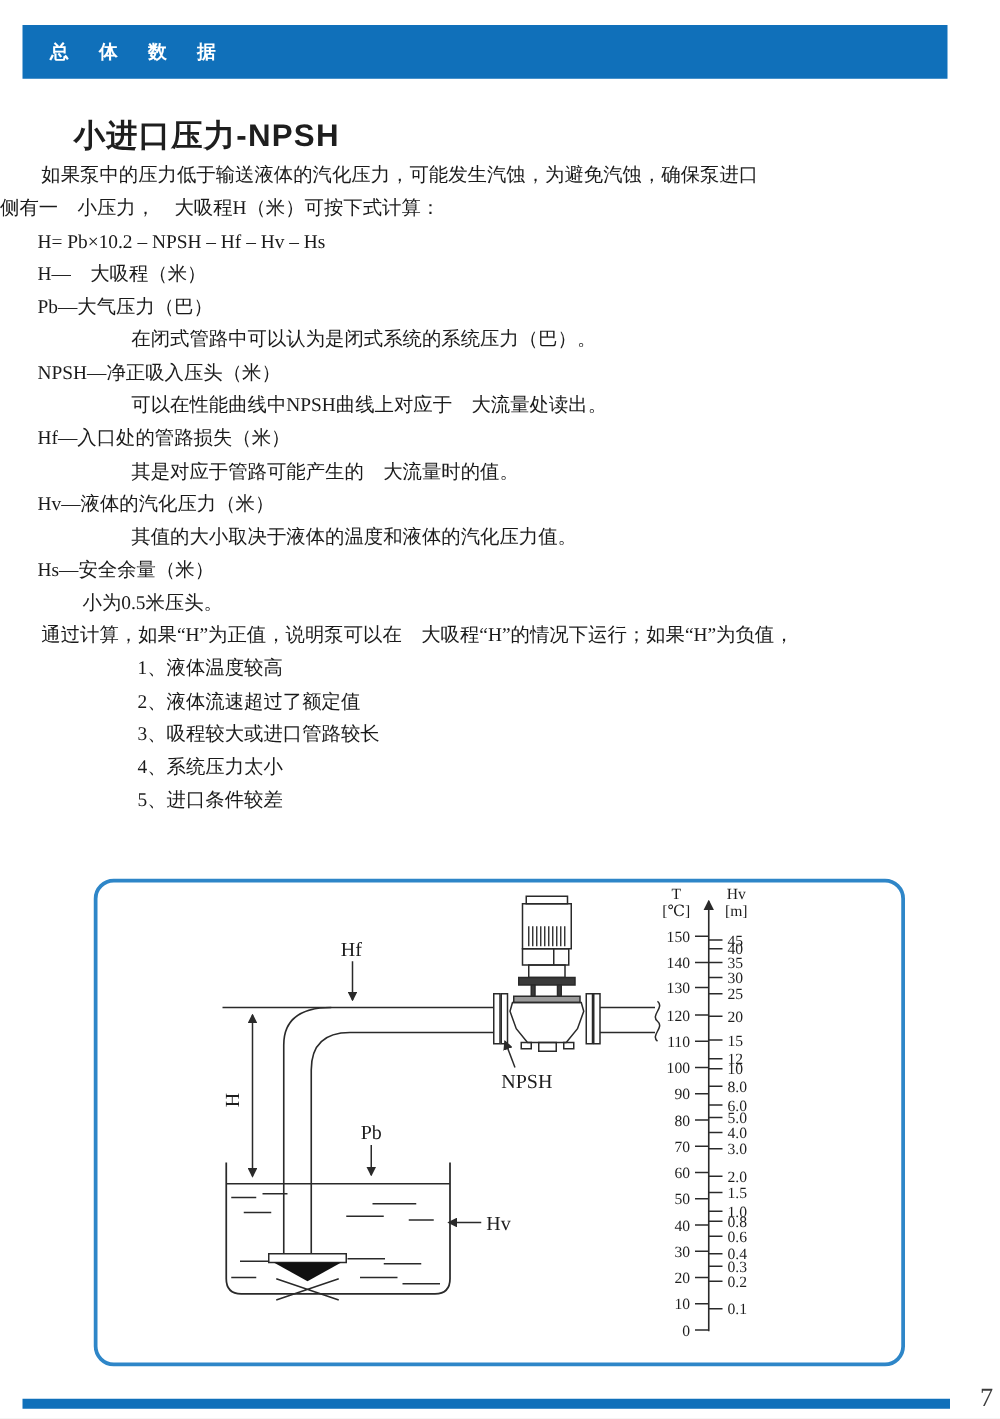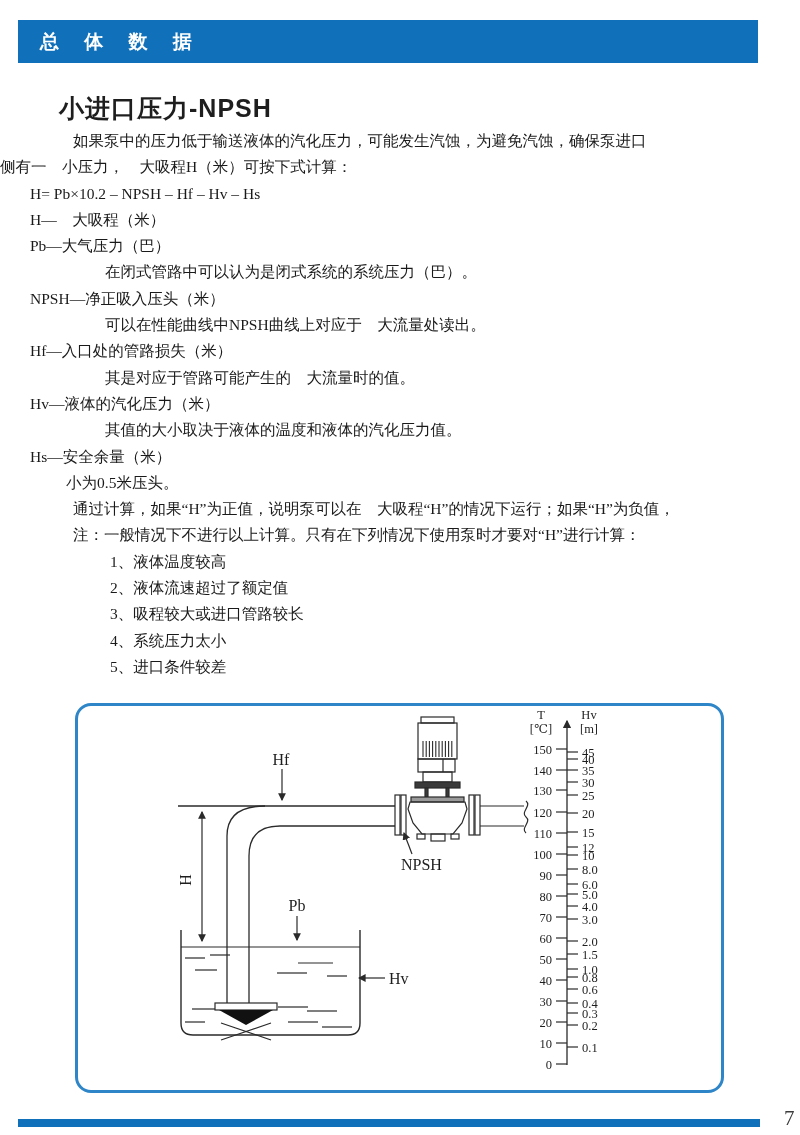--- a/index.html
+++ b/index.html
@@ -7,35 +7,35 @@
     position:relative;width:800px;height:1135px;background:#ffffff;
     margin:0 auto;overflow:hidden;
     font-family:"Liberation Serif","DejaVu Serif",serif;color:#1e1e1e;
   }
   
   #header-bar{
     position:absolute;left:18px;top:20px;width:740px;height:43px;
     display:flex;align-items:center;
   }
   #header-bar .bar-title{
-    color:#ffffff;font-weight:bold;font-size:19px;letter-spacing:10px;
+    color:#ffffff;font-weight:bold;font-size:15px;letter-spacing:10px;
     padding-left:22px;font-family:"Liberation Sans","DejaVu Sans",sans-serif;
   }
   
   #section-title{
     position:absolute;left:59px;top:92px;font-size:25px;font-weight:bold;
     font-family:"Liberation Sans","DejaVu Sans",sans-serif;letter-spacing:1px;
   }
   
   #text-lines{position:absolute;left:0;top:128px;width:800px;}
   .line{
     height:26.3px;line-height:26.3px;font-size:15.5px;white-space:pre;
     color:#1a1a1a;
   }
-  .indent-first{padding-left:73px}
+  .indent-first{padding-left:33px}
   .indent-flush{}
   .indent-def{padding-left:30px}
   .indent-sub{padding-left:105px}
   .indent-sub2{padding-left:66px}
   .indent-list{padding-left:110px}
   
   #diagram-panel{
     position:absolute;left:75px;top:703px;width:649px;height:390px;
     border:3px solid #2e86c8;border-radius:16px;background:#ffffff;box-sizing:border-box;
   }
@@ -68,21 +68,20 @@
       <div class="line indent-sub">在闭式管路中可以认为是闭式系统的系统压力（巴）。</div>
       <div class="line indent-def">NPSH—净正吸入压头（米）</div>
       <div class="line indent-sub">可以在性能曲线中NPSH曲线上对应于　大流量处读出。</div>
       <div class="line indent-def">Hf—入口处的管路损失（米）</div>
       <div class="line indent-sub">其是对应于管路可能产生的　大流量时的值。</div>
       <div class="line indent-def">Hv—液体的汽化压力（米）</div>
       <div class="line indent-sub">其值的大小取决于液体的温度和液体的汽化压力值。</div>
       <div class="line indent-def">Hs—安全余量（米）</div>
       <div class="line indent-sub2">小为0.5米压头。</div>
       <div class="line indent-first">通过计算，如果“H”为正值，说明泵可以在　大吸程“H”的情况下运行；如果“H”为负值，</div>
-      <div class="line indent-first">注：一般情况下不进行以上计算。只有在下列情况下使用泵时才要对“H”进行计算：</div>
       <div class="line indent-list">1、液体温度较高</div>
       <div class="line indent-list">2、液体流速超过了额定值</div>
       <div class="line indent-list">3、吸程较大或进口管路较长</div>
       <div class="line indent-list">4、系统压力太小</div>
       <div class="line indent-list">5、进口条件较差</div>
     </div>
 
   <div id="diagram-panel">
     <svg id="diagram-svg" width="649" height="390" viewBox="0 0 649 390">
       <defs>

